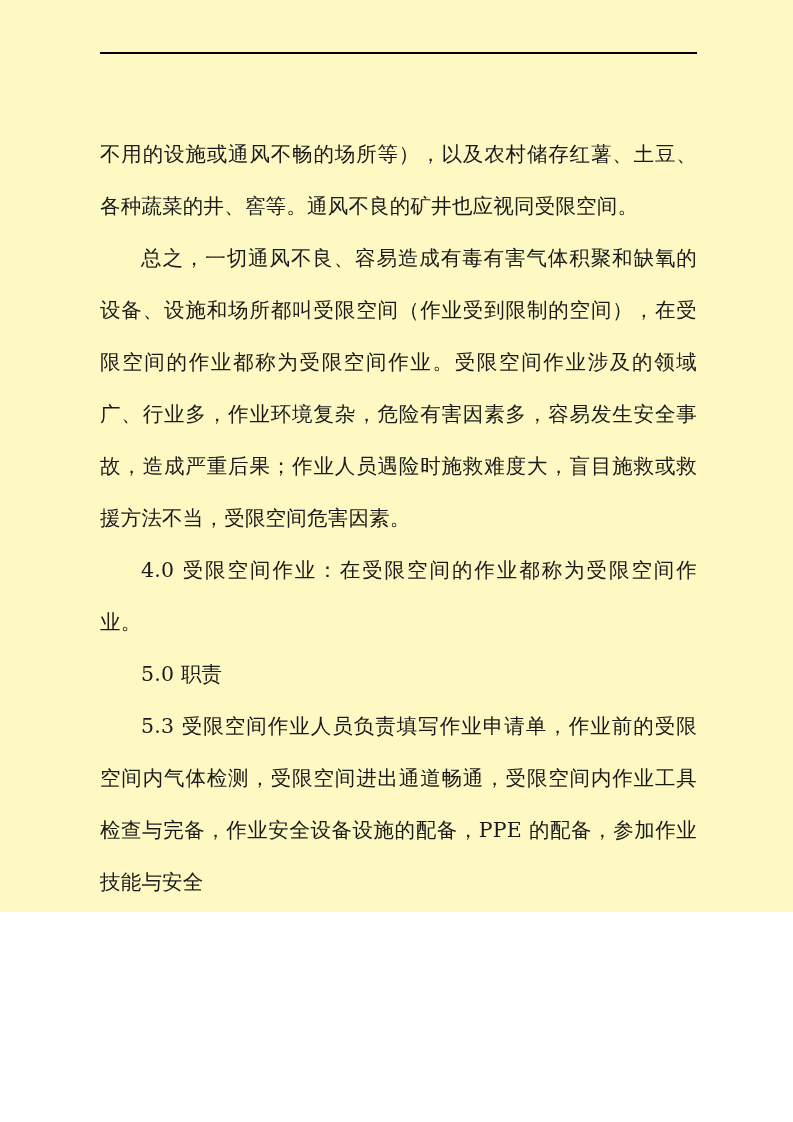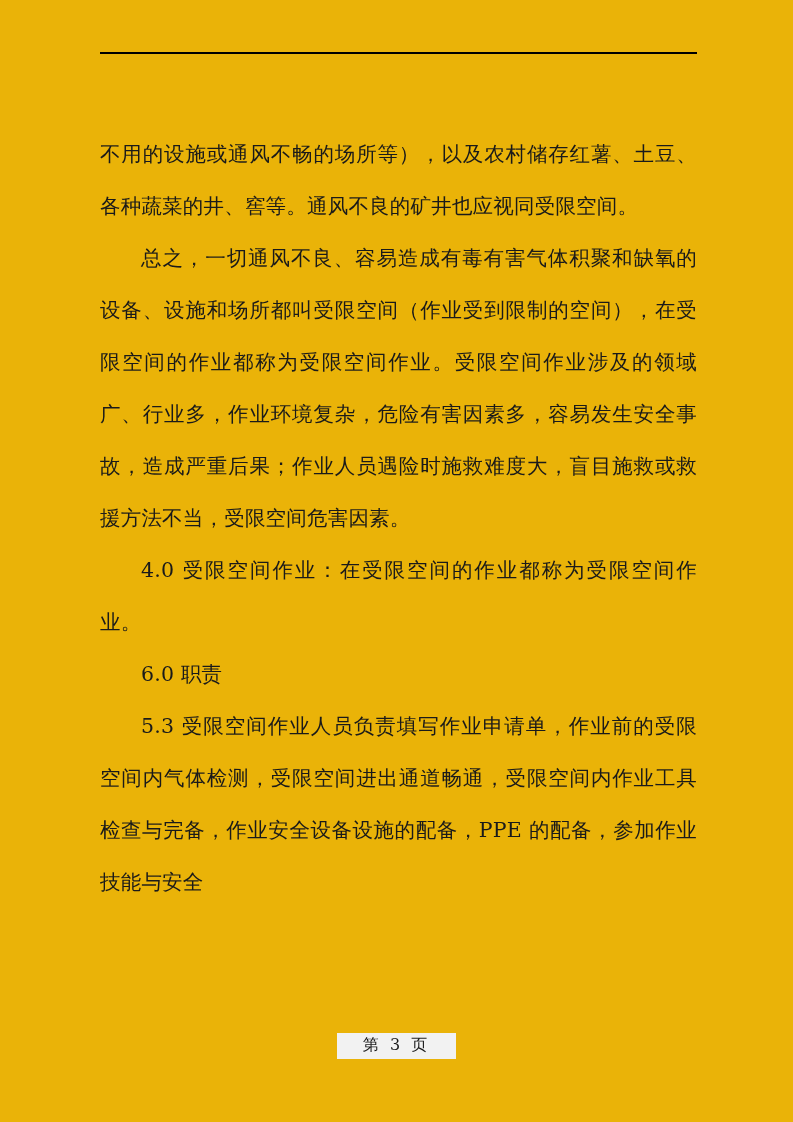--- a/index.html
+++ b/index.html
@@ -7,22 +7,22 @@
     padding: 0;
     background: #ffffff;
   }
   body {
     font-family: "DejaVu Serif", "Liberation Serif", serif;
     color: #000000;
   }
   .page {
     position: relative;
     width: 793px;
-    height: 1122px;
-    background: #eab308;
+    height: 912px;
+    background: #fef9c3;
     overflow: hidden;
     box-sizing: border-box;
   }
   .header-rule {
     position: absolute;
     left: 100px;
     top: 52px;
     width: 597px;
     height: 0;
     border-top: 2px solid #000000;
@@ -78,21 +78,21 @@
 
   <div class="content">
 
     <p class="para lastline-left">不用的设施或通风不畅的场所等），以及农村储存红薯、土豆、各种蔬菜的井、窖等。通风不良的矿井也应视同受限空间。</p>
 
     <p class="para indent lastline-left">总之，一切通风不良、容易造成有毒有害气体积聚和缺氧的设备、设施和场所都叫受限空间（作业受到限制的空间），在受限空间的作业都称为受限空间作业。受限空间作业涉及的领域广、行业多，作业环境复杂，危险有害因素多，容易发生安全事故，造成严重后果；作业人员遇险时施救难度大，盲目施救或救援方法不当，受限空间危害因素。</p>
 
     <p class="para indent lastline-left">4.0 受限空间作业：在受限空间的作业都称为受限空间作业。</p>
 
 
-    <p class="para indent lastline-left">6.0 职责</p>
+    <p class="para indent lastline-left">5.0 职责</p>
 
     <p class="para indent lastline-left">5.3 受限空间作业人员负责填写作业申请单，作业前的受限空间内气体检测，受限空间进出通道畅通，受限空间内作业工具检查与完备，作业安全设备设施的配备，PPE 的配备，参加作业技能与安全</p>
 
   </div>
 
   <div class="footer">
     <span class="footer-band">
       <span class="footer-text">第 3 页</span>
     </span>
   </div>

